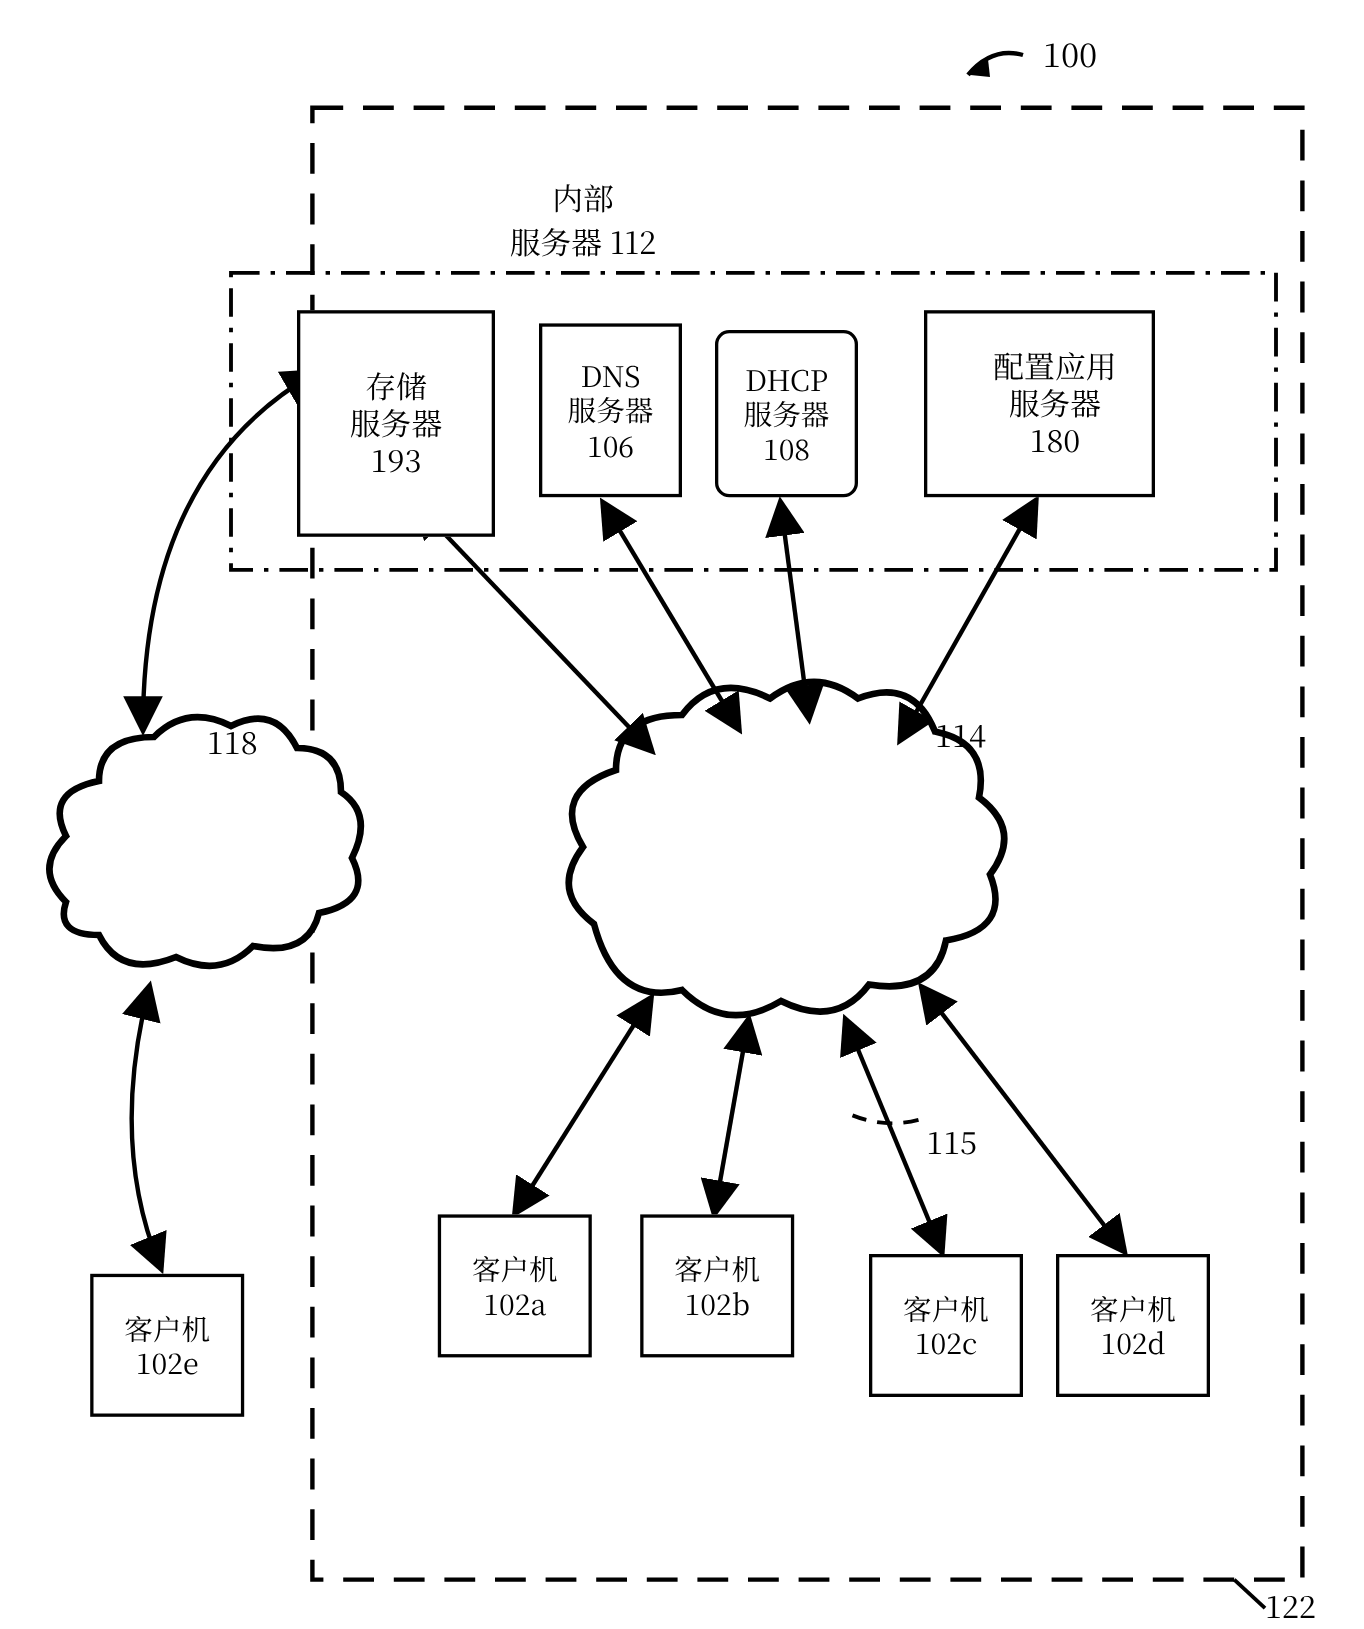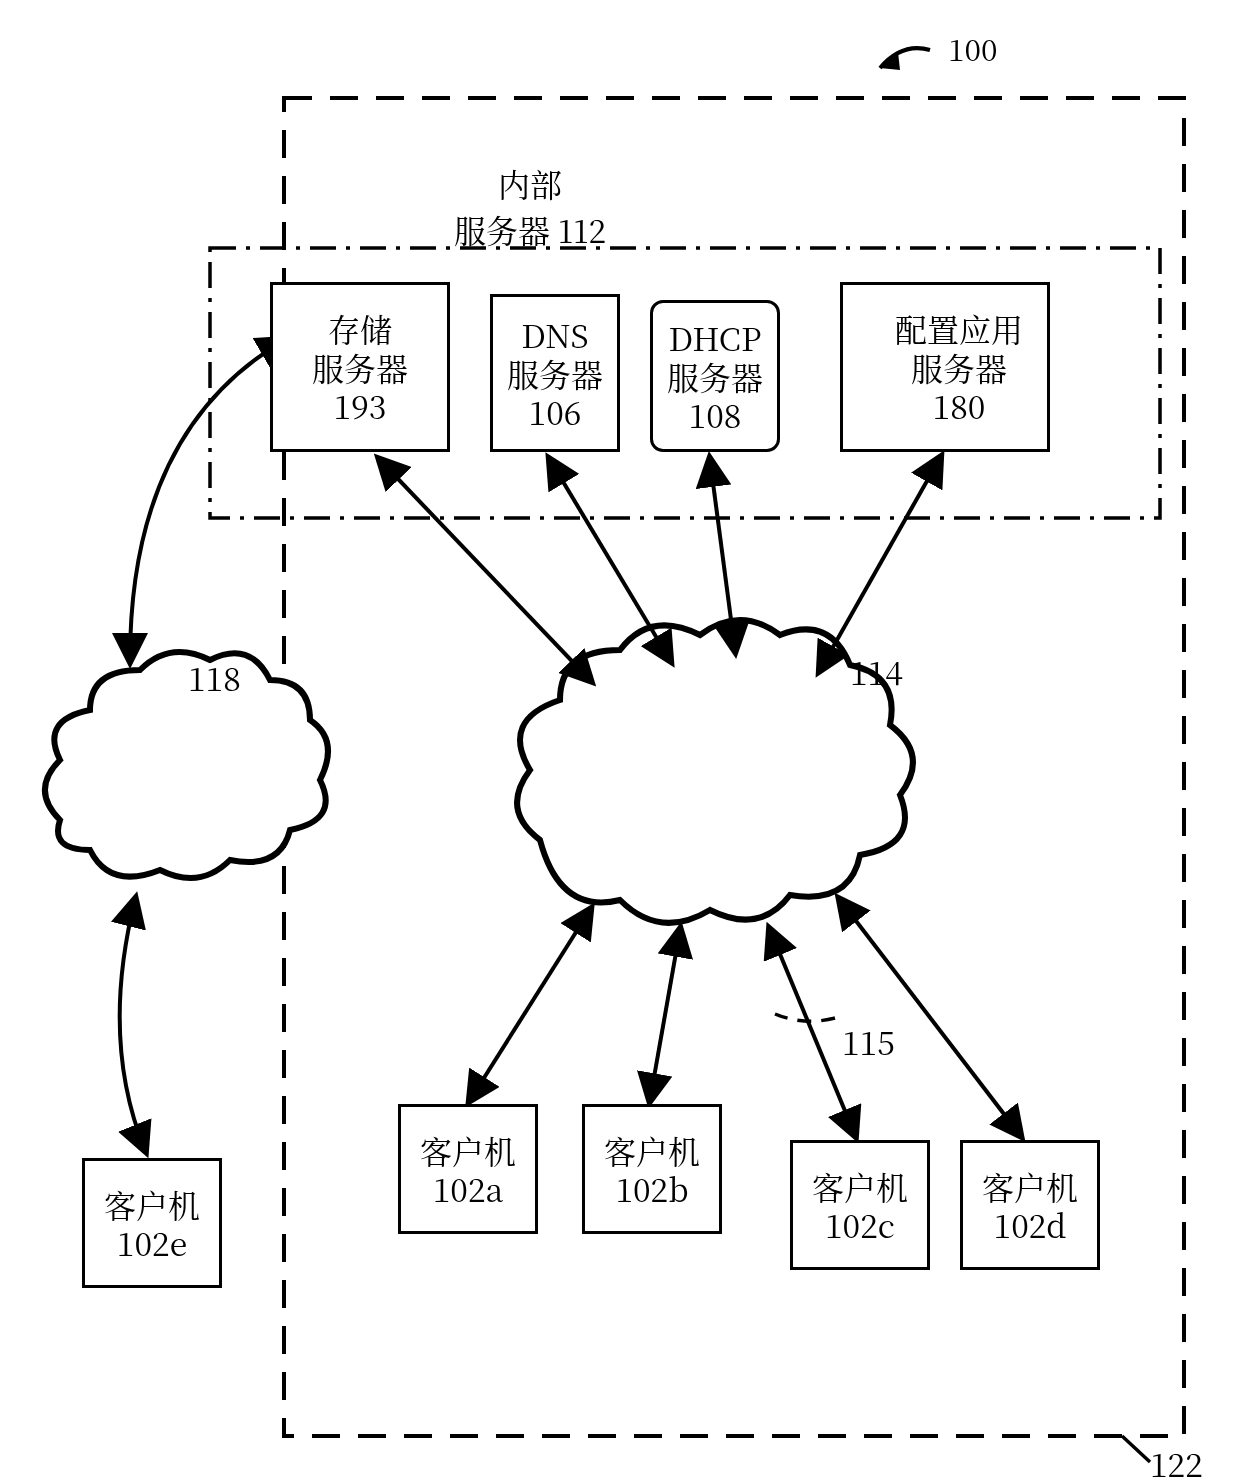--- a/index.html
+++ b/index.html
@@ -25,22 +25,22 @@
     text-align: center;
     background: #fff;
     z-index: 3;
   }
   .box span { line-height: 1.2; }
   .label {
     position: absolute;
     z-index: 5;
     white-space: nowrap;
   }
-  .fs26 { font-size: 32px; }
-  .fs28 { font-size: 32px; }
+  .fs26 { font-size: 26px; }
+  .fs28 { font-size: 28px; }
   .fs30 { font-size: 30px; }
   svg.overlay {
     position: absolute;
     left: 0; top: 0;
     width: 1240px;
     height: 1481px;
     z-index: 2;
     pointer-events: none;
   }
   svg.underlay {
@@ -137,21 +137,21 @@
   <div class="label fs30" style="left:948px; top:26px;"><span>100</span></div>
   <div class="label fs28" style="left:430px; top:160px; text-align:center; width:200px;">
     <span>内部</span><br>
     <span>服务器 112</span>
   </div>
   <div class="label fs28" style="left:188px; top:654px;"><span>118</span></div>
   <div class="label fs28" style="left:850px; top:648px;"><span>114</span></div>
   <div class="label fs28" style="left:842px; top:1018px;"><span>115</span></div>
   <div class="label fs28" style="left:1150px; top:1440px;"><span>122</span></div>
 
-  <div class="box fs28" style="left:270px; top:282px; width:180px; height:170px;">
+  <div class="box fs28" style="left:270px; top:282px; width:180px; height:206px;">
     <span>存储</span>
     <span>服务器</span>
     <span>193</span>
   </div>
   <div class="box fs26" style="left:490px; top:294px; width:130px; height:158px;">
     <span>DNS</span>
     <span>服务器</span>
     <span>106</span>
   </div>
   <div class="box fs26" style="left:650px; top:300px; width:130px; height:152px;border-radius:13px;">

